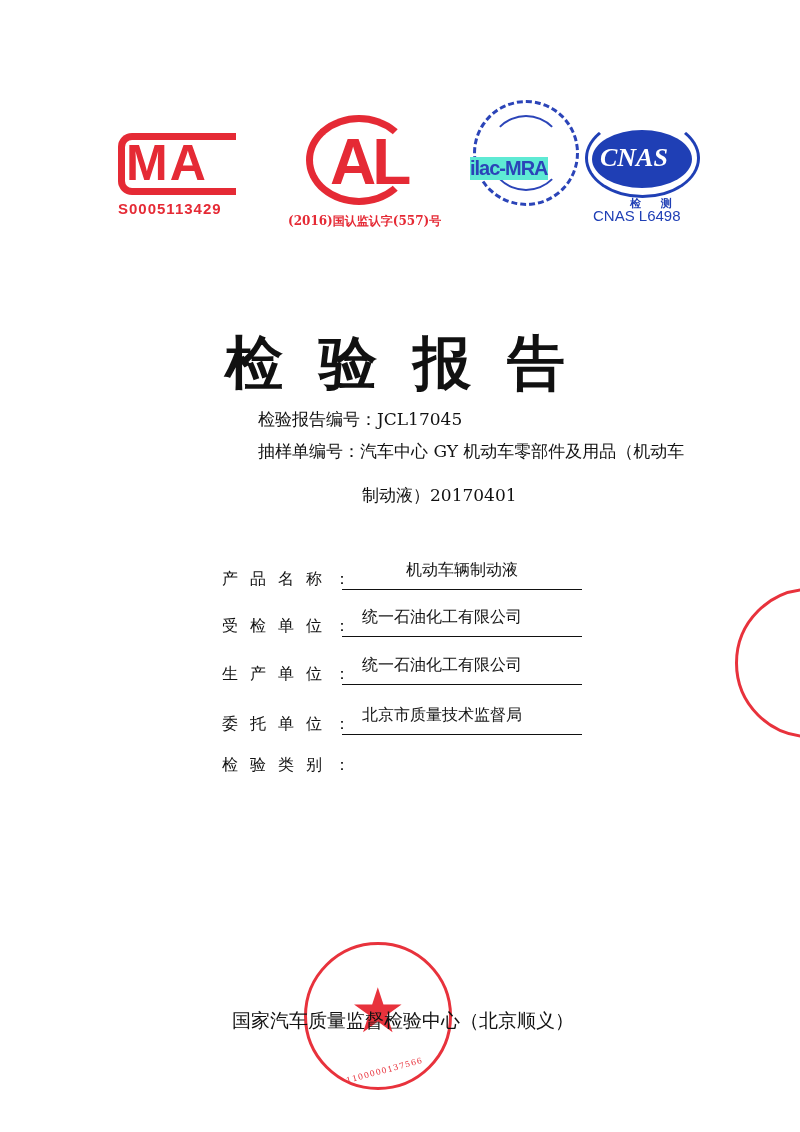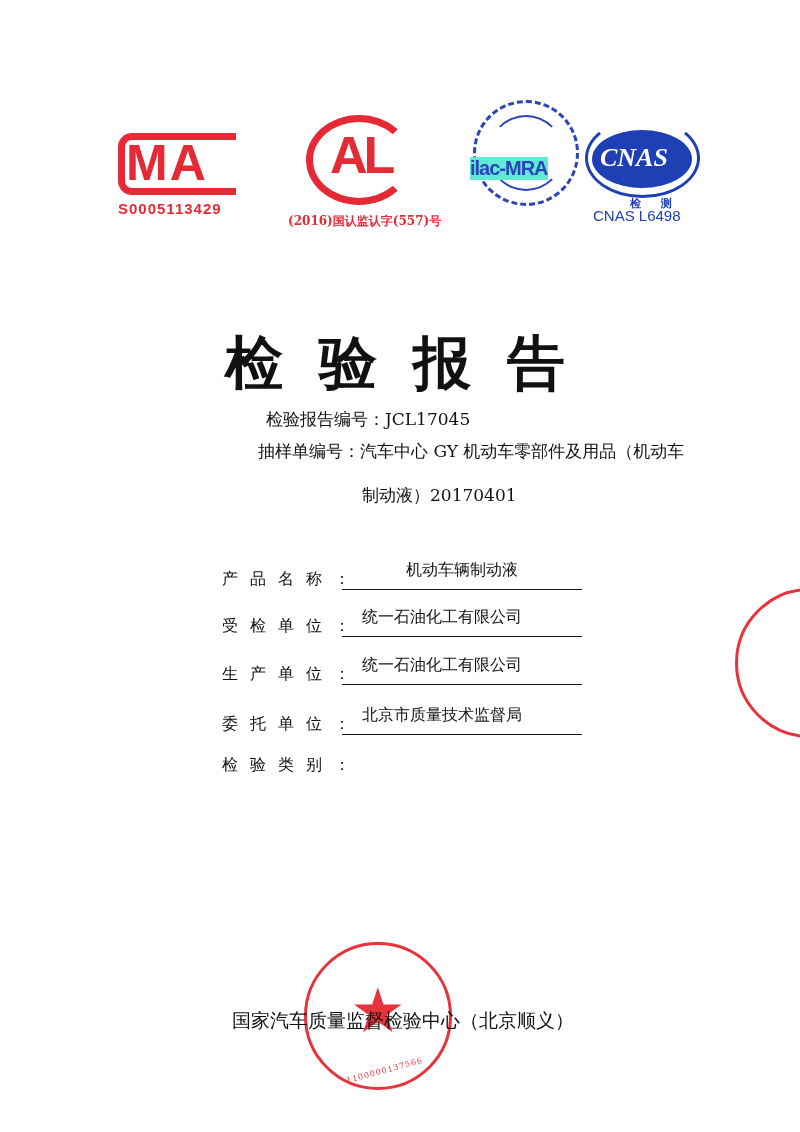--- a/index.html
+++ b/index.html
@@ -12,21 +12,21 @@
     left: 118px; top: 133px; width: 118px; height: 62px;
     border: 7px solid #e52a35; border-right-width: 0; border-radius: 14px 0 0 14px;
     box-sizing: border-box;
   }
   .cma-text { left: 126px; top: 134px; font-family: "Liberation Sans", sans-serif; font-weight: bold; font-size: 50px; color: #e52a35; letter-spacing: 2px; }
   .cma-num { left: 118px; top: 200px; font-family: "Liberation Sans", sans-serif; font-weight: bold; font-size: 15px; color: #e52a35; letter-spacing: 1px; }
   .cal-ring {
     left: 306px; top: 115px; width: 106px; height: 90px; border: 7px solid #e52a35; border-radius: 50%;
     box-sizing: border-box; border-right-color: transparent;
   }
-  .cal-text { left: 330px; top: 125px; font-family: "Liberation Sans", sans-serif; font-weight: bold; font-size: 52px; color: #e52a35; letter-spacing: -4px; }
+  .cal-text { left: 330px; top: 125px; font-family: "Liberation Sans", sans-serif; font-weight: bold; font-size: 64px; color: #e52a35; letter-spacing: -4px; }
   .cal-num { left: 288px; top: 213px; font-size: 12px; color: #e52a35; font-weight: bold; }
   .ilac-circle {
     left: 473px; top: 100px; width: 106px; height: 106px; border: 3px dashed #2b44b8; border-radius: 50%; box-sizing: border-box;
   }
   .ilac-inner {
     left: 488px; top: 115px; width: 76px; height: 76px; border: 2px solid #2b44b8; border-radius: 50%; box-sizing: border-box;
     border-left-color: transparent; border-right-color: transparent;
   }
   .ilac-text { left: 470px; top: 157px; font-family: "Liberation Sans", sans-serif; font-weight: bold; font-size: 20px; color: #2b44b8; background: #5eead4; letter-spacing: -1px; }
   .cnas-ellipse {
@@ -35,21 +35,21 @@
   .cnas-ring {
     left: 585px; top: 118px; width: 115px; height: 80px; border: 3px solid #1f3fb5; border-radius: 50%; box-sizing: border-box;
     border-top-color: transparent; border-bottom-color: #1f3fb5;
   }
   .cnas-text { left: 600px; top: 143px; font-family: "Liberation Serif", serif; font-style: italic; font-weight: bold; font-size: 26px; color: #fff; }
   .cnas-sub { left: 630px; top: 196px; font-size: 11px; font-weight: bold; color: #1f3fb5; letter-spacing: 8px; }
   .cnas-num { left: 593px; top: 207px; font-family: "Liberation Sans", sans-serif; font-weight: normal; font-size: 15px; color: #1f3fb5; }
   
   .title { left: 225px; top: 325px; font-size: 58px; font-weight: bold; letter-spacing: 36px; font-family: Liberation Serif, serif; text-align: center; }
   .meta { font-size: 17px; }
-  .meta1 { left: 258px; top: 408px; margin-left: 8px; }
+  .meta1 { left: 258px; top: 408px; }
   .meta2 { left: 258px; top: 440px; }
   .meta3 { left: 362px; top: 484px; }
   
   .field { left: 222px; font-size: 16px; display: flex; align-items: flex-end; }
   .field .lbl { width: 120px; letter-spacing: 12px; white-space: nowrap; }
   .field .val { width: 240px; border-bottom: 1px solid #111; padding-bottom: 8px; font-size: 16px; padding-left: 20px; box-sizing: border-box; }
   .field .val.center { text-align: center; padding-left: 0; }
   
   .stamp-main {
     left: 304px; top: 942px; width: 148px; height: 148px; border: 3px solid #e8323c; border-radius: 50%; box-sizing: border-box;

